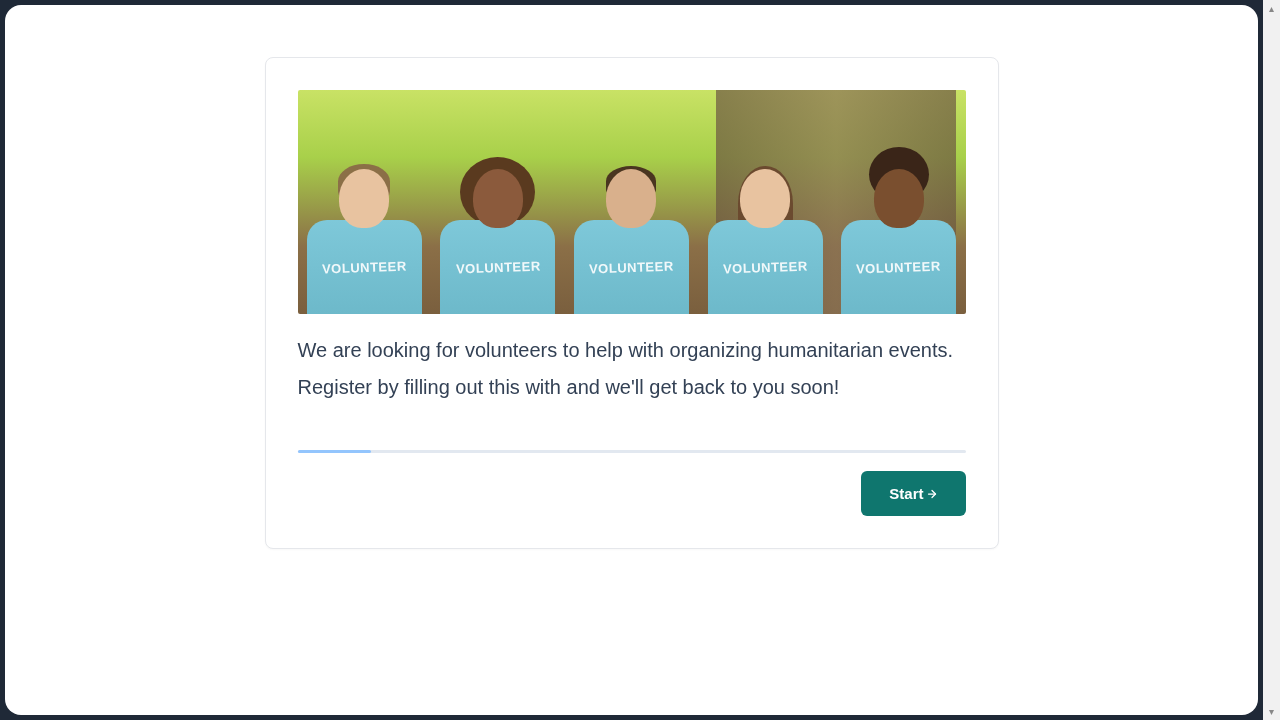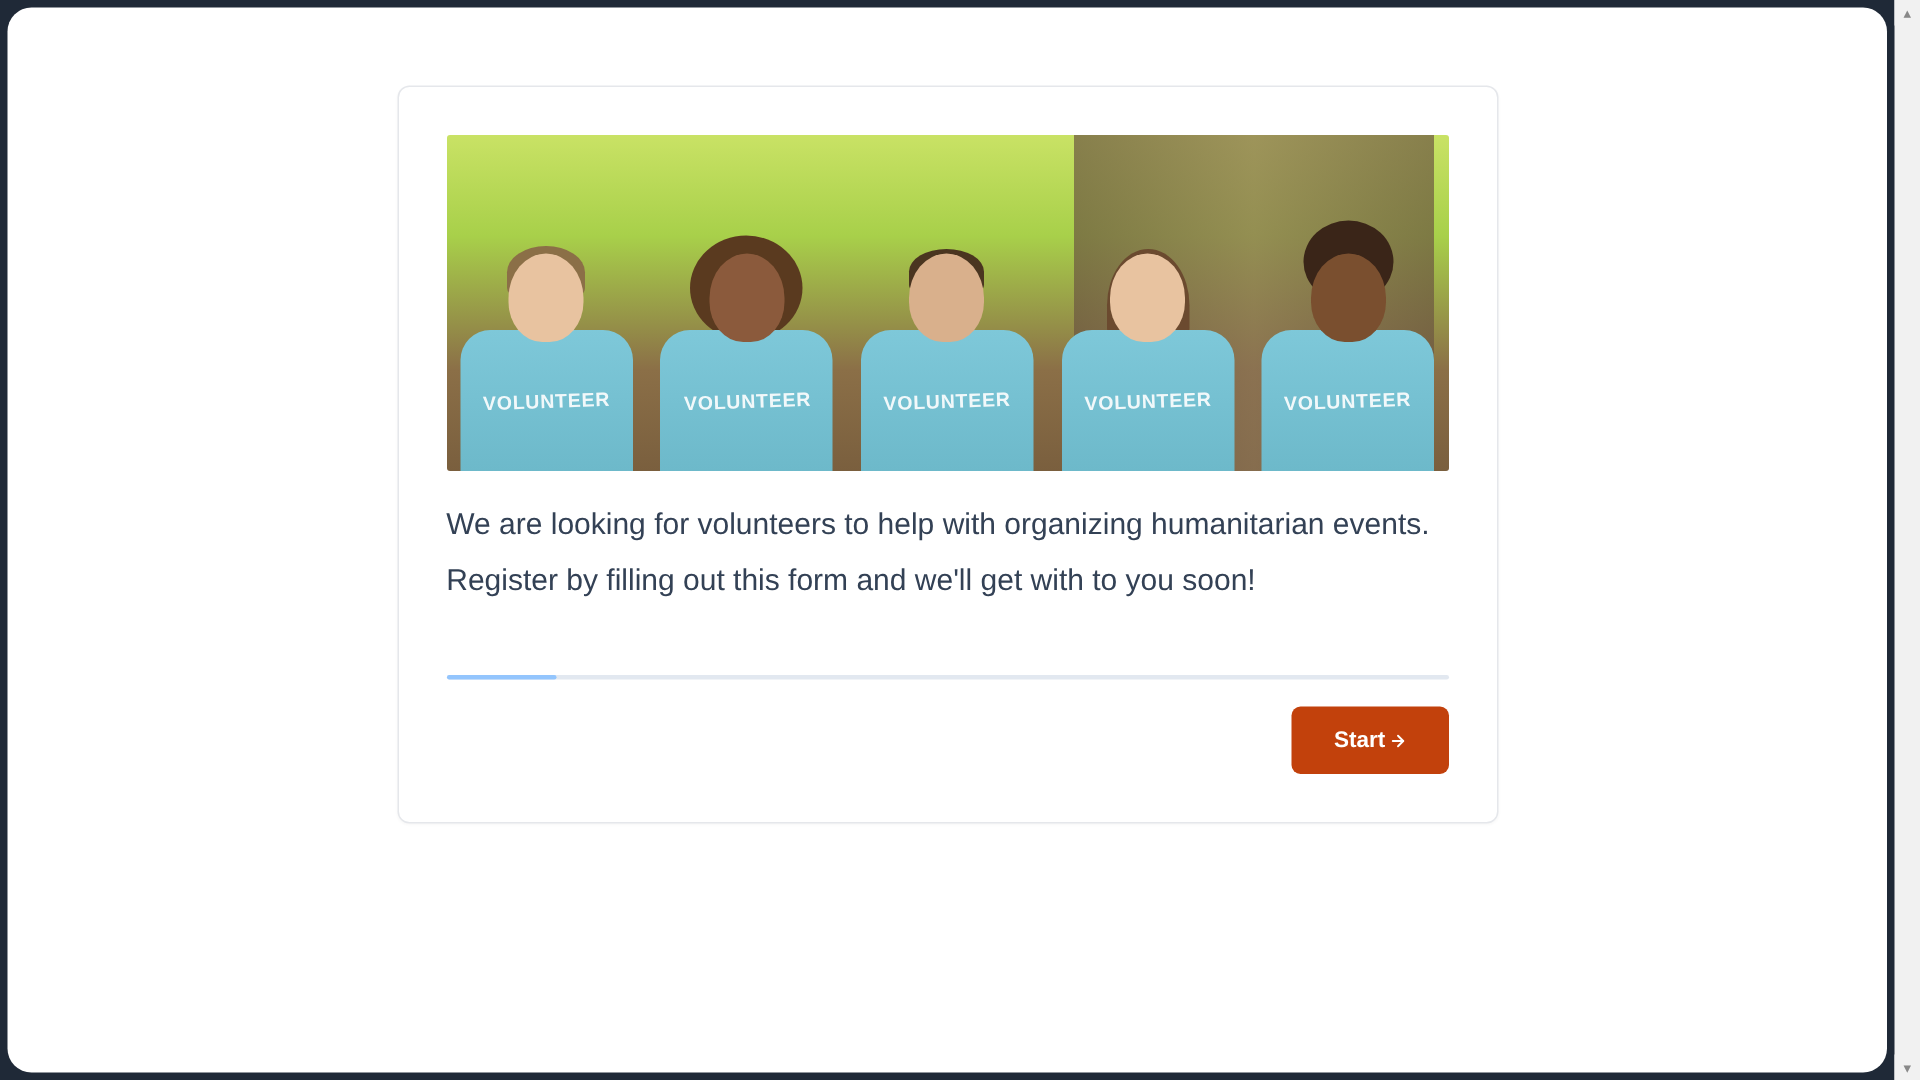--- a/index.html
+++ b/index.html
@@ -158,21 +158,21 @@
       width: 11%;
       background: #93c5fd;
       border-radius: 2px;
     }
     .button-row {
       margin-top: 18px;
       display: flex;
       justify-content: flex-end;
     }
     .start-btn {
-      background: #c2410c;
+      background: #0f766e;
       color: #ffffff;
       border: none;
       border-radius: 6px;
       padding: 14px 28px;
       font-size: 15px;
       font-weight: 600;
       cursor: pointer;
       display: inline-flex;
       align-items: center;
       gap: 2px;
@@ -228,21 +228,21 @@
           <div class="hair5"></div>
           <div class="head head5"></div>
           <div class="torso">
               <span class="shirt-text">VOLUNTEER</span>
             </div>
         </div>
       </div>
     </div>
 
 
-    <p class="description">We are looking for volunteers to help with organizing humanitarian events. Register by filling out this form and we'll get with to you soon!</p>
+    <p class="description">We are looking for volunteers to help with organizing humanitarian events. Register by filling out this with and we'll get back to you soon!</p>
 
     <div class="progress-bar">
       <div class="progress-fill"></div>
     </div>
 
     <div class="button-row">
       <button class="start-btn">
         <span>Start</span>
         <span class="arrow-icon">
           <svg width="12" height="12" viewBox="0 0 24 24" fill="none" stroke="currentColor" stroke-width="2.5" stroke-linecap="round" stroke-linejoin="round">

